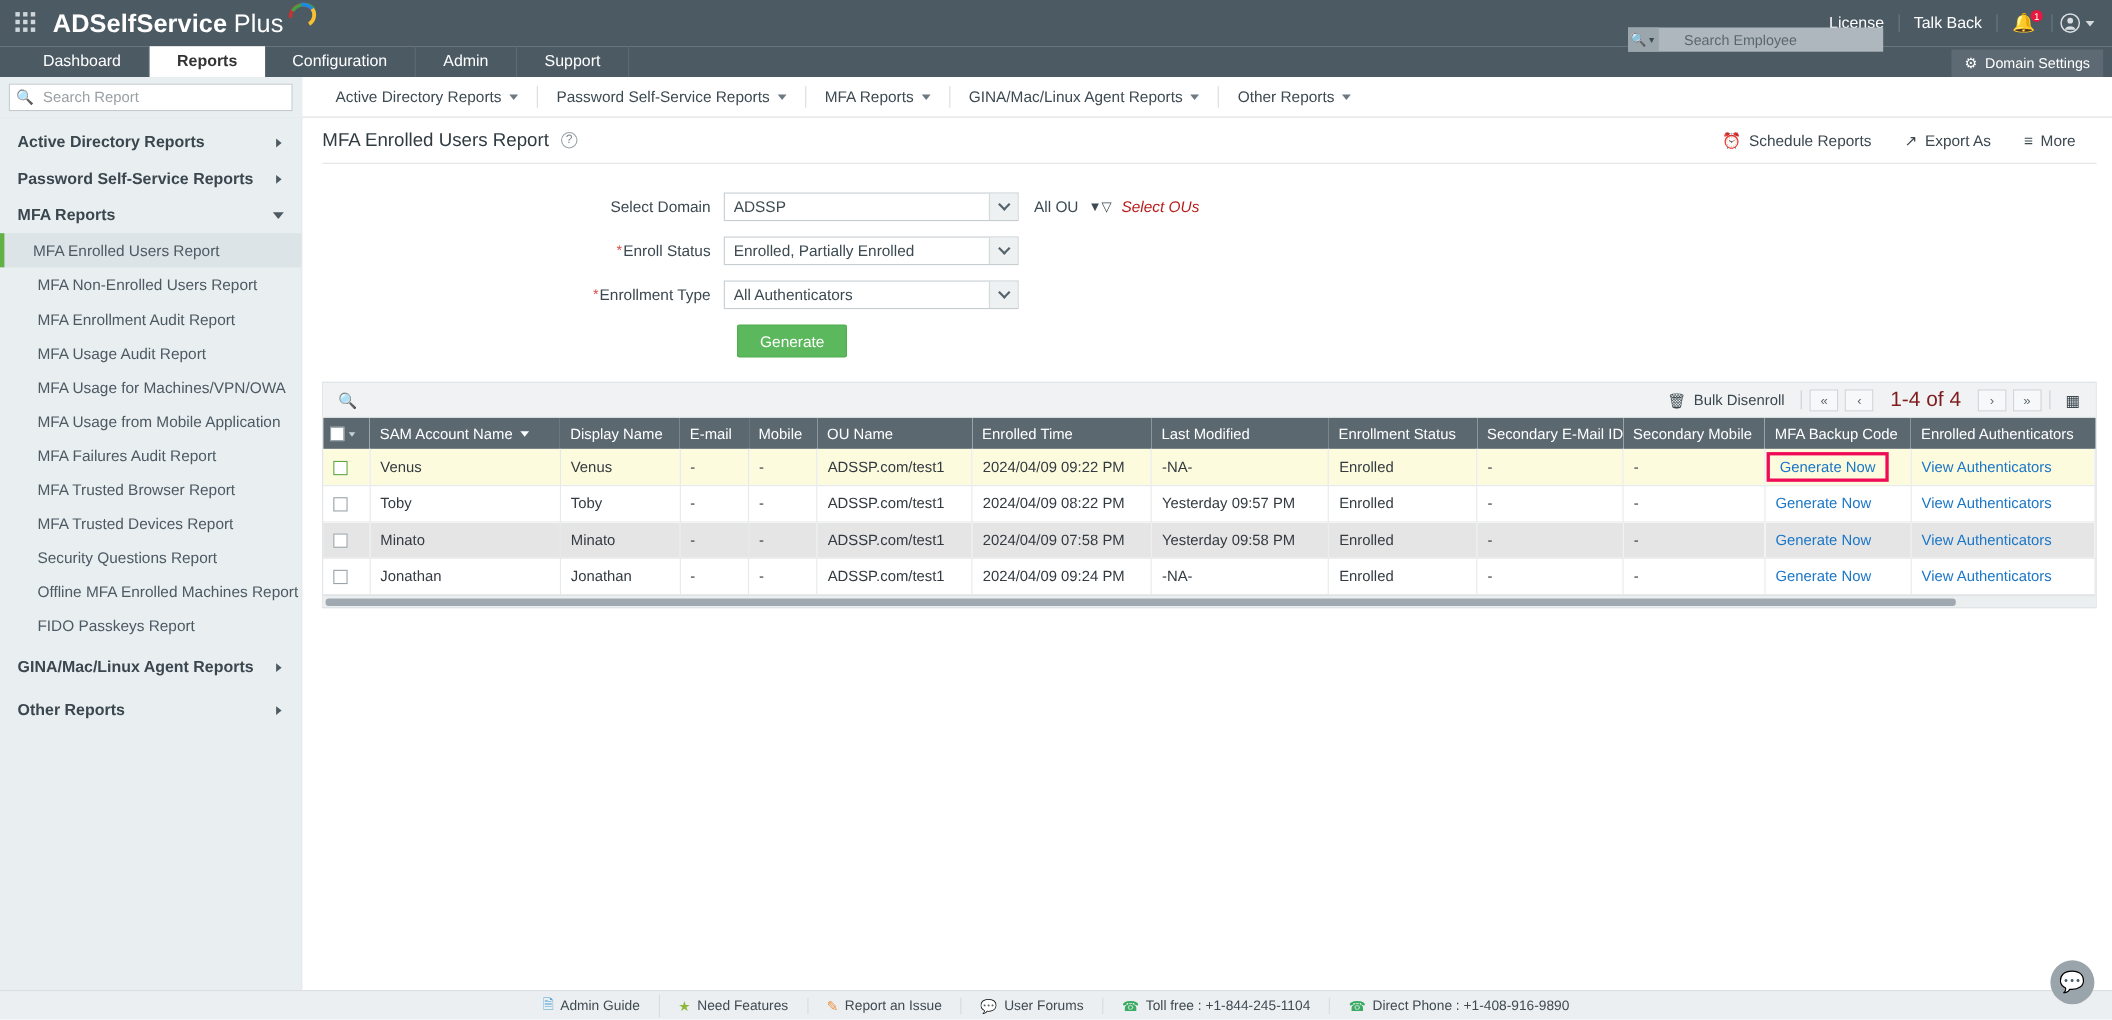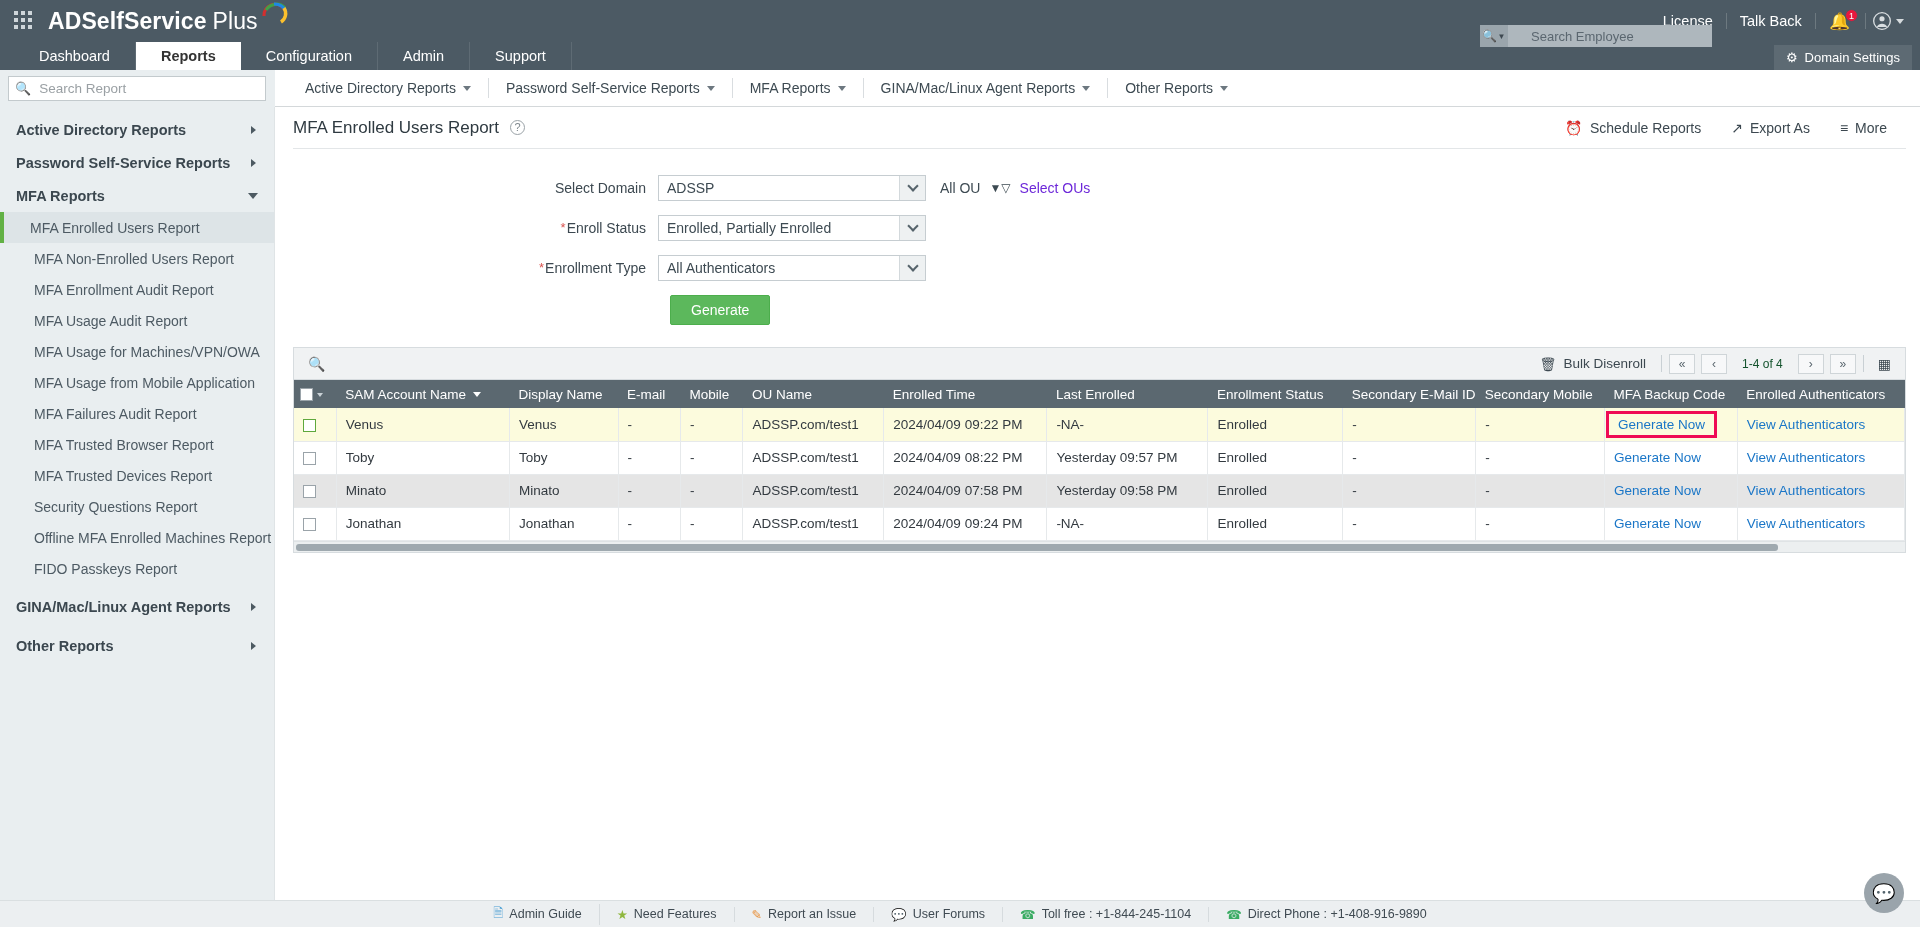--- a/index.html
+++ b/index.html
@@ -287,21 +287,21 @@
     white-space: nowrap; overflow: hidden;
   }
   .select-arrow {
     width: 26px; height: 24px;
     background: #eef1f2;
     border-left: 1px solid #d3d9dc;
     display: flex; align-items: center; justify-content: center;
   }
   .chev { width:8px;height:8px;border-right:2px solid #55636b;border-bottom:2px solid #55636b;transform:rotate(45deg);margin-top:-4px;}
   .ou-area { display: flex; align-items: center; margin-left: 14px; font-size: 14px; color: #3d4a52; gap: 9px; }
-  .ou-link { color: #6d28d9; cursor: pointer; }
+  .ou-link { color: #b91c1c; cursor: pointer; font-style: italic; }
   .funnel { color: #3d4a52; font-size: 12px; }
   .gen-row { display: flex; }
   .gen-spacer { width: 365px; }
   .btn-generate {
     margin-left: 12px;
     background: #5cb85c;
     color: #fff;
     border: 1px solid #4cae4c;
     border-radius: 2px;
     font-size: 14px;
@@ -326,21 +326,21 @@
   .vsep { width: 1px; height: 17px; background: #c9d0d4; margin: 0 4px; }
   .pg-btn {
     width: 26px; height: 20px;
     border: 1px solid #cfd5d8;
     background: #f7f8f9;
     display: flex; align-items: center; justify-content: center;
     font-size: 12px; color: #5a666e;
     margin: 0 3px;
     cursor: pointer;
   }
-  .pg-count { padding: 0 12px; font-size: 12px; color: #14532d; }
+  .pg-count { padding: 0 12px; font-size: 19px; color: #7f1d1d; }
   .col-ic { padding: 0 8px 0 10px; font-size: 14px; color: #3c4850; cursor: pointer; }
 
   table { border-collapse: collapse; width: 100%; table-layout: fixed; }
   thead th {
     background: #5b6870;
     color: #ffffff;
     font-size: 13.5px;
     font-weight: normal;
     text-align: left;
     height: 28px;
@@ -695,21 +695,21 @@
               <span class="cb"></span><span class="mini-caret"></span>
             </th>
             <th>
               <span>SAM Account Name</span><span class="hdr-caret"></span>
             </th>
             <th>Display Name</th>
             <th>E-mail</th>
             <th>Mobile</th>
             <th>OU Name</th>
             <th>Enrolled Time</th>
-            <th>Last Enrolled</th>
+            <th>Last Modified</th>
             <th>Enrollment Status</th>
             <th>Secondary E-Mail ID</th>
             <th>Secondary Mobile</th>
             <th>MFA Backup Code</th>
             <th>Enrolled Authenticators</th>
           </tr>
         </thead>
         <tbody>
           <tr class="hl">
             <td class="cb-col"><span class="cb green"></span></td>

